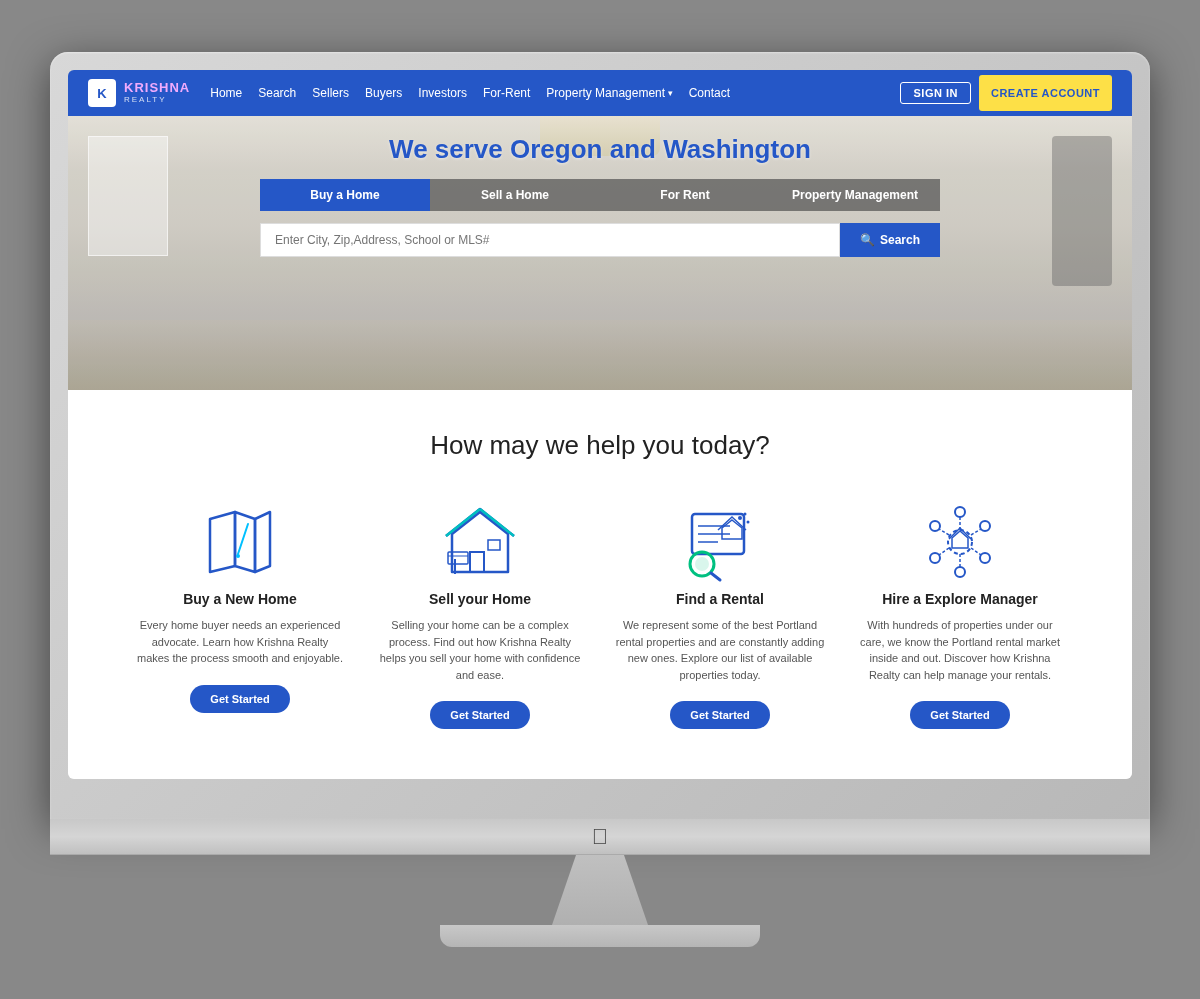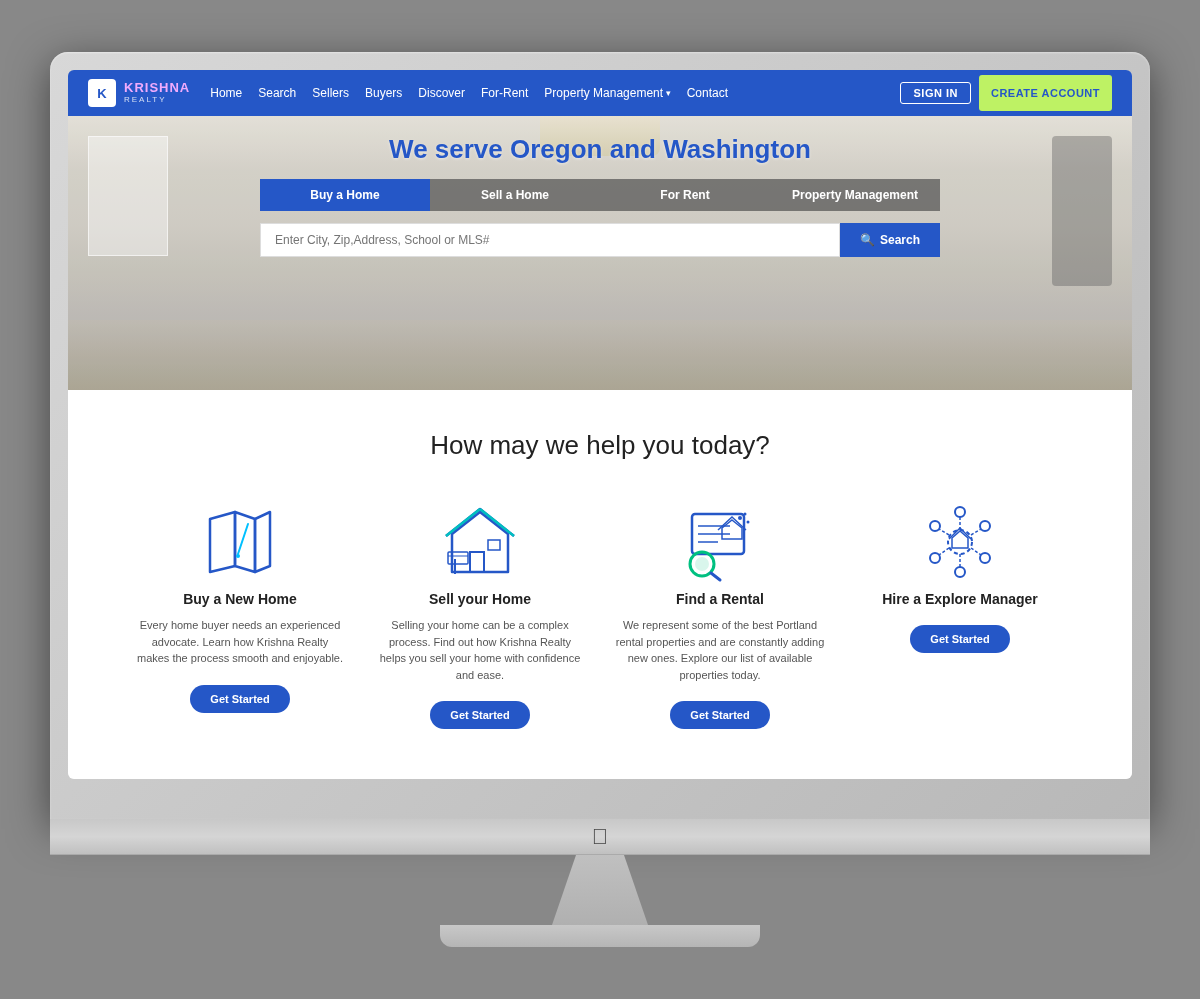--- a/index.html
+++ b/index.html
@@ -146,21 +146,21 @@
       color: #fff;
       padding: 4px 12px;
       font-size: 11px;
       border-radius: 3px;
       cursor: pointer;
       font-weight: bold;
       letter-spacing: 0.5px;
     }
 
     .btn-create {
-      background: #bef264;
+      background: #fde047;
       color: #2557c7;
       border: none;
       padding: 12px 12px;
       font-size: 11px;
       border-radius: 3px;
       cursor: pointer;
       font-weight: bold;
       letter-spacing: 0.5px;
     }
 
@@ -344,21 +344,21 @@
           <div class="nav-logo-text">
             <span class="nav-logo-name">KRISHNA</span>
             <span class="nav-logo-sub">REALTY</span>
           </div>
         </div>
         <div class="nav-links">
           <a class="nav-link">Home</a>
           <a class="nav-link">Search</a>
           <a class="nav-link">Sellers</a>
           <a class="nav-link">Buyers</a>
-          <a class="nav-link">Discover</a>
+          <a class="nav-link">Investors</a>
           <a class="nav-link">For-Rent</a>
           <a class="nav-link has-dropdown">
             <span>Property Management</span>
             <span style="font-size:9px;">▾</span>
           </a>
           <a class="nav-link">Contact</a>
         </div>
         <div class="nav-actions">
           <button class="btn-signin">SIGN IN</button>
           <button class="btn-create">CREATE ACCOUNT</button>
@@ -490,20 +490,21 @@
 
                 <line x1="40" y1="26" x2="40" y2="13" stroke="#2557c7" stroke-width="1.5" stroke-dasharray="3,2"></line>
                 <line x1="51" y1="31" x2="61" y2="25" stroke="#2557c7" stroke-width="1.5" stroke-dasharray="3,2"></line>
                 <line x1="51" y1="44" x2="61" y2="51" stroke="#2557c7" stroke-width="1.5" stroke-dasharray="3,2"></line>
                 <line x1="40" y1="50" x2="40" y2="63" stroke="#2557c7" stroke-width="1.5" stroke-dasharray="3,2"></line>
                 <line x1="29" y1="44" x2="19" y2="51" stroke="#2557c7" stroke-width="1.5" stroke-dasharray="3,2"></line>
                 <line x1="29" y1="31" x2="19" y2="25" stroke="#2557c7" stroke-width="1.5" stroke-dasharray="3,2"></line>
               </svg>
             </div>
             <div class="help-card-title">Hire a Explore Manager</div>
+            <div class="help-card-desc">With hundreds of properties under our care, we know the Portland rental market inside and out. Discover how Krishna Realty can help manage your rentals.</div>
             <button class="btn-get-started">Get Started</button>
           </div>
 
         </div>
       </div>
 
     </div>
   </div>
 
   <div class="imac-chin">

